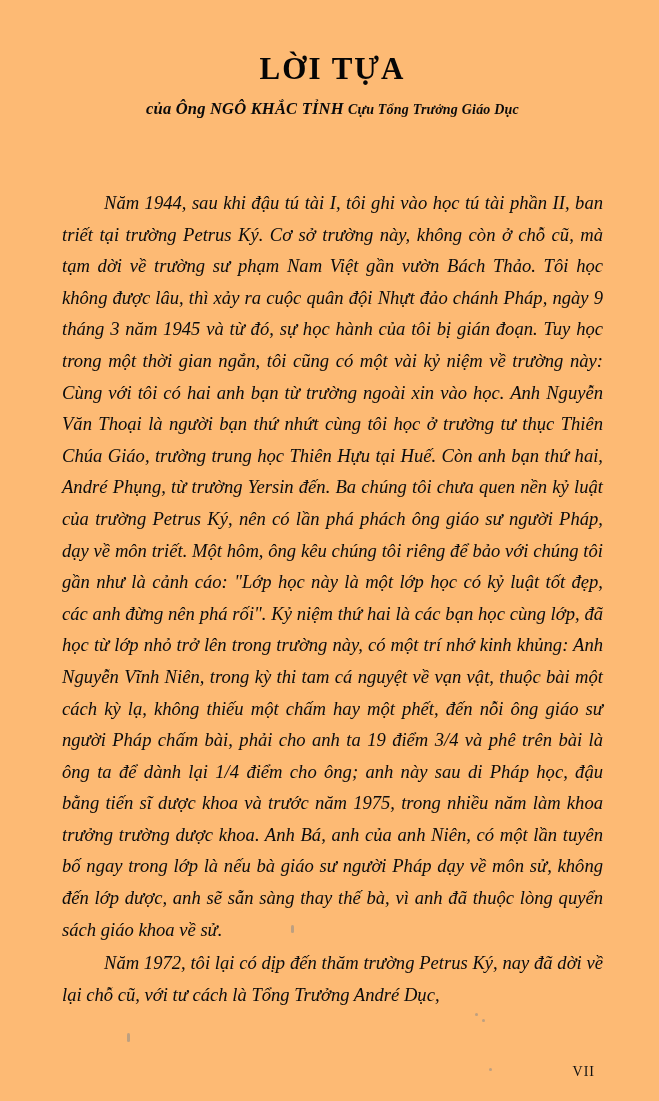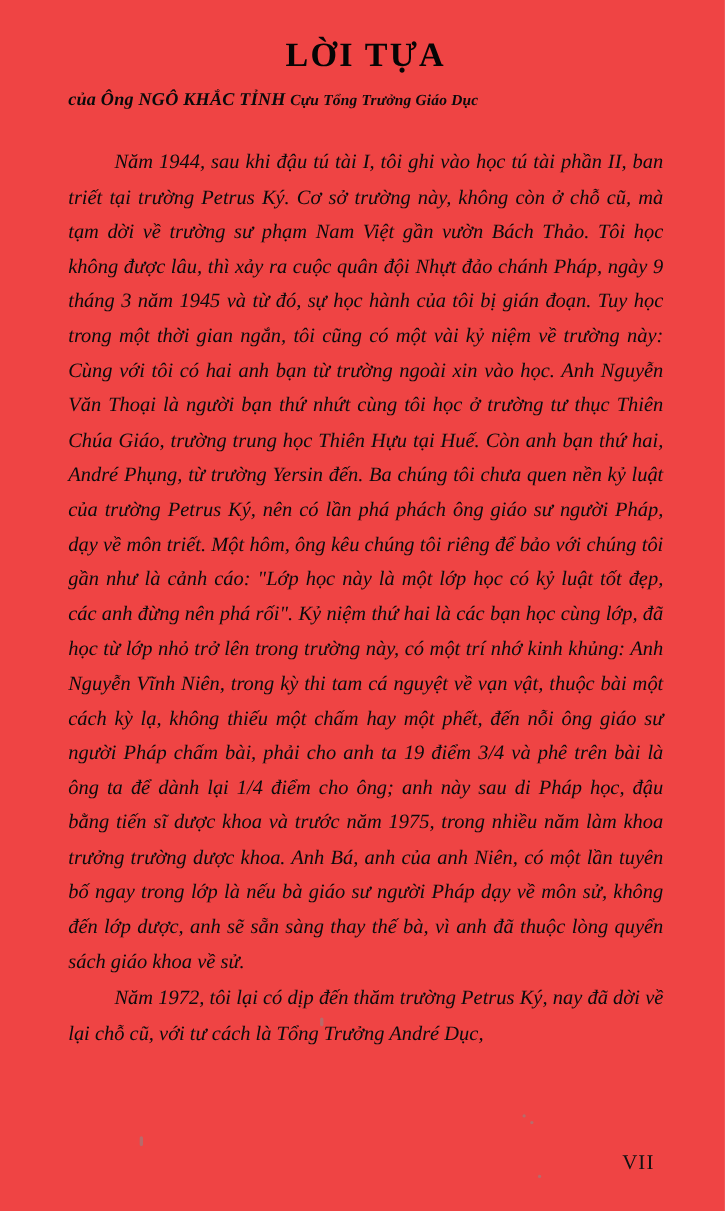--- a/index.html
+++ b/index.html
@@ -11,68 +11,69 @@
     width: 659px;
     height: 1101px;
     overflow: hidden;
     font-family: "Liberation Serif", serif;
     color: #0d0d0d;
   }
   .page {
     position: relative;
     width: 659px;
     height: 1101px;
-    background: #ef4444;
+    background: #fdba74;
     box-sizing: border-box;
-    padding: 24px 56px 30px 62px;
+    padding: 43px 56px 30px 62px;
   }
   .title {
     text-align: center;
     font-family: "Liberation Serif", serif;
     font-weight: bold;
     font-size: 31px;
     letter-spacing: 2px;
     margin: 8px 0 0 0;
     color: #050505;
   }
   .subtitle {
+    text-align: center;
     font-family: "Liberation Serif", serif;
     font-style: italic;
     font-weight: bold;
     font-size: 16.5px;
     margin: 12px 0 0 0;
     letter-spacing: 0.2px;
     color: #0a0a0a;
   }
   .subtitle .small {
     font-size: 14px;
   }
   .body-text {
-    margin-top: 32px;
+    margin-top: 68px;
     font-family: "Liberation Serif", serif;
     font-style: italic;
     font-size: 18.6px;
     line-height: 31.6px;
     text-align: justify;
     text-justify: inter-word;
     color: #0b0b0b;
   }
   .body-text p {
     margin: 0;
     text-indent: 42px;
   }
   .body-text p + p {
     margin-top: 2px;
   }
   .folio {
     position: absolute;
     right: 64px;
-    bottom: 32px;
+    bottom: 21px;
     font-family: "Liberation Serif", serif;
-    font-size: 19px;
+    font-size: 14px;
     letter-spacing: 1px;
     color: #111;
   }
   
   .speck {
     position: absolute;
     background: #8a8a8a;
     border-radius: 50%;
     opacity: 0.55;
   }

